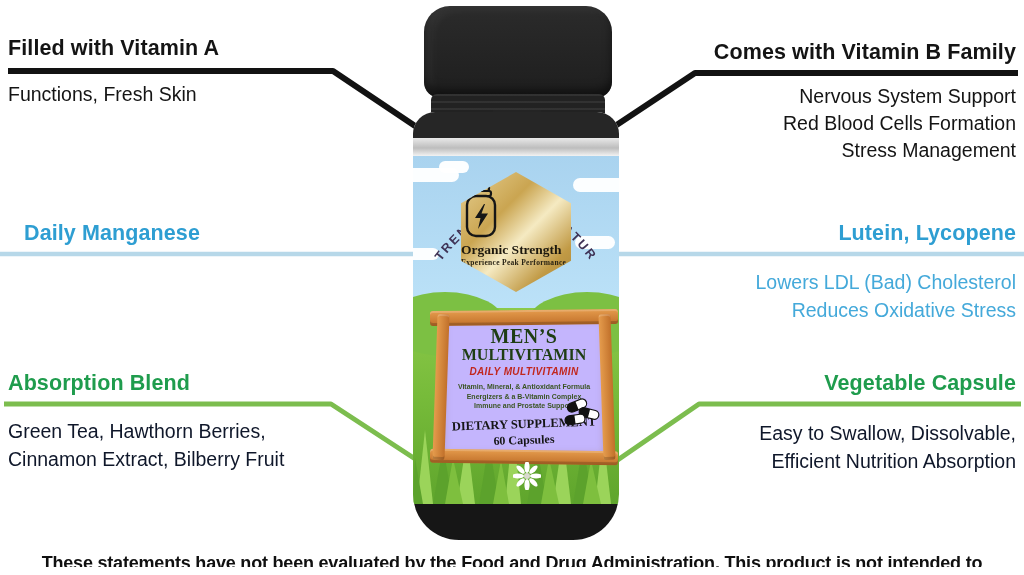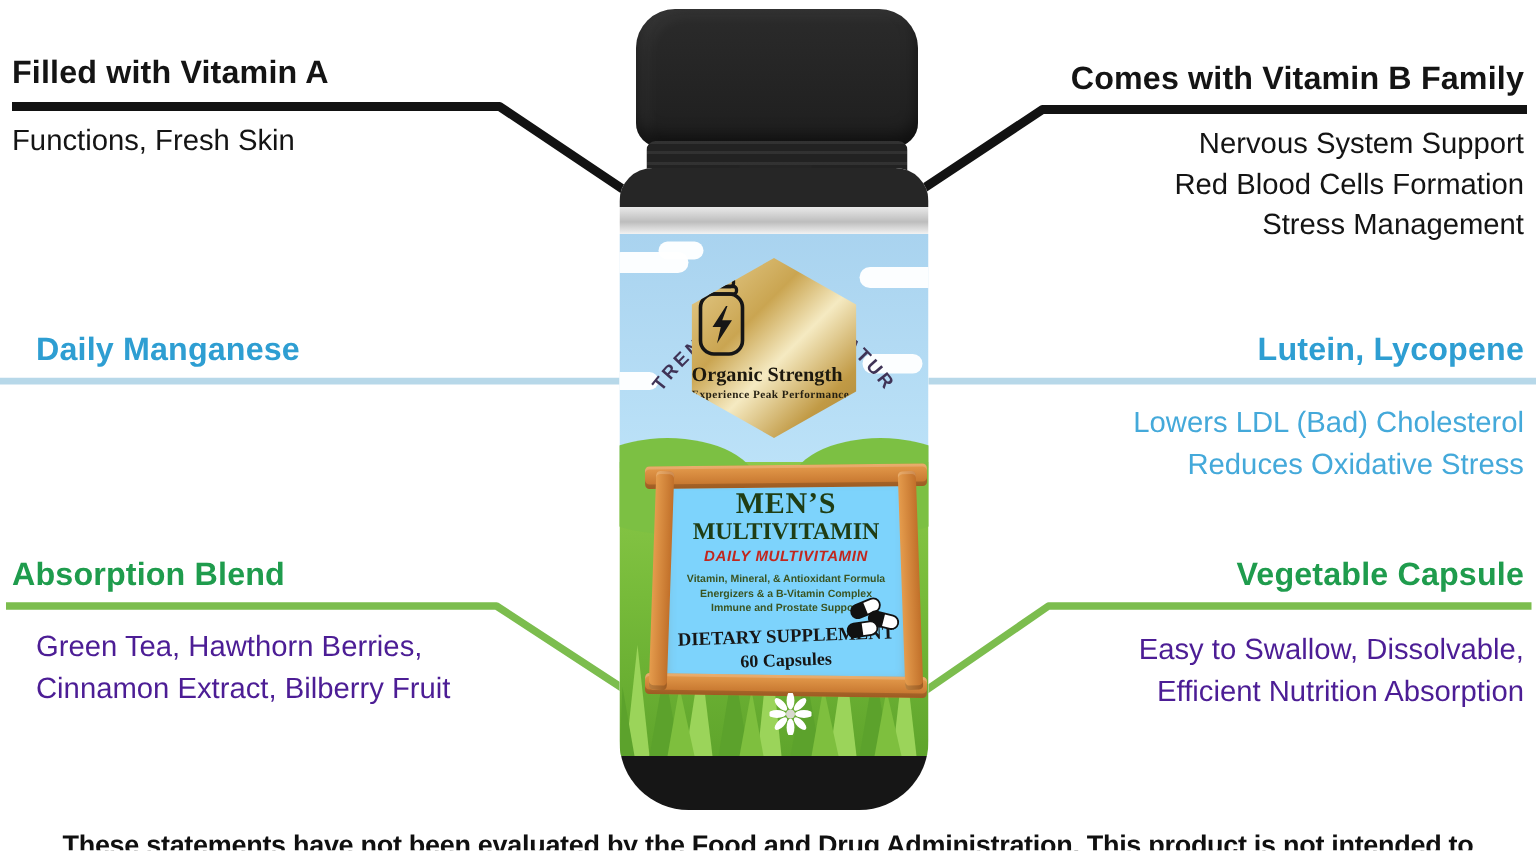--- a/index.html
+++ b/index.html
@@ -9,21 +9,21 @@
   .lines{position:absolute;left:0;top:0;z-index:1;}
   
   .co{position:absolute;z-index:2;}
   .co-title{font-weight:800;font-size:21.5px;white-space:nowrap;letter-spacing:.1px;}
   .co-body{font-size:19.5px;line-height:28px;white-space:nowrap;}
   .right{text-align:right;}
   .c-black{color:#141414;}
   .c-blue{color:#2e9ed2;}
   .c-blue-sub{color:#44a9da;}
   .c-green{color:#1f9c4d;}
-  .c-green-sub{color:#4c1d95;margin-left:16px;}
+  .c-green-sub{color:#0f172a;}
   
   .bottle{position:absolute;left:405px;top:0;width:220px;height:548px;z-index:3;}
   .cap-top{position:absolute;left:19px;top:6px;width:188px;height:92px;background:linear-gradient(180deg,#2b2b2b,#1e1e1e);
            border-radius:26px 26px 16px 16px;box-shadow:inset 0 -8px 10px rgba(0,0,0,.5),inset 8px 4px 10px rgba(255,255,255,.05);}
   .cap-mid{position:absolute;left:26px;top:94px;width:174px;height:30px;background:#222;
            border-radius:6px;background-image:repeating-linear-gradient(180deg,rgba(255,255,255,.07) 0 2px,transparent 2px 7px);}
   .cap-tab{position:absolute;left:88px;top:110px;width:48px;height:26px;background:#242424;border-radius:0 0 9px 9px;}
   .body{position:absolute;left:8px;top:112px;width:206px;height:428px;border-radius:22px 22px 46px 46px;
         overflow:hidden;background:#fff;}
   .neck{position:absolute;left:0;top:0;width:100%;height:26px;background:#262626;}
@@ -38,21 +38,21 @@
        background:linear-gradient(135deg,#e8d194 0%,#caa551 35%,#f5eac2 55%,#c19a45 80%,#a8853a 100%);
        display:flex;flex-direction:column;align-items:flex-start;z-index:2;}
   .brand-name{font-family:"Liberation Serif",serif;font-weight:800;font-size:13.5px;color:#1c180e;margin-top:2px;}
   .brand-tag{font-family:"Liberation Serif",serif;font-weight:700;font-size:7.5px;color:#241f12;letter-spacing:.3px;}
   .grass{position:absolute;left:0;top:196px;width:100%;height:196px;
          background:linear-gradient(180deg,#8cc94a 0%,#77bb3a 45%,#5fa52c 100%);}
   .hill{position:absolute;background:#7cc043;border-radius:50%;}
   .base{position:absolute;left:0;top:392px;width:100%;height:36px;background:#161616;}
   
   .sign{position:absolute;left:22px;top:198px;width:178px;height:154px;z-index:3;}
-  .panel{position:absolute;left:8px;top:9px;right:8px;bottom:9px;background:#7dd3fc;
+  .panel{position:absolute;left:8px;top:9px;right:8px;bottom:9px;background:#c4b5fd;
          box-shadow:inset 0 0 8px rgba(120,90,40,.35);text-align:center;}
   .plank{position:absolute;background:linear-gradient(180deg,#e59c4d,#c1702a);border-radius:3px;
          box-shadow:inset 0 -3px 0 rgba(0,0,0,.18),inset 0 2px 0 rgba(255,255,255,.18);}
   .plank.t{left:-5px;right:-5px;top:0;height:15px;transform:rotate(-.6deg);}
   .plank.b{left:-5px;right:-5px;bottom:0;height:14px;transform:rotate(.8deg);}
   .plank.l{left:0;top:4px;bottom:4px;width:12px;transform:rotate(2deg);background:linear-gradient(90deg,#e59c4d,#c1702a);}
   .plank.r{right:0;top:4px;bottom:4px;width:12px;transform:rotate(-2deg);background:linear-gradient(90deg,#e59c4d,#c1702a);}
   .sign-title{font-family:"Liberation Serif",serif;font-weight:800;color:#1f3d14;line-height:1.04;}
   .t1{font-size:20px;margin-top:7px;letter-spacing:.5px;}
   .t2{font-size:16px;letter-spacing:0;}

